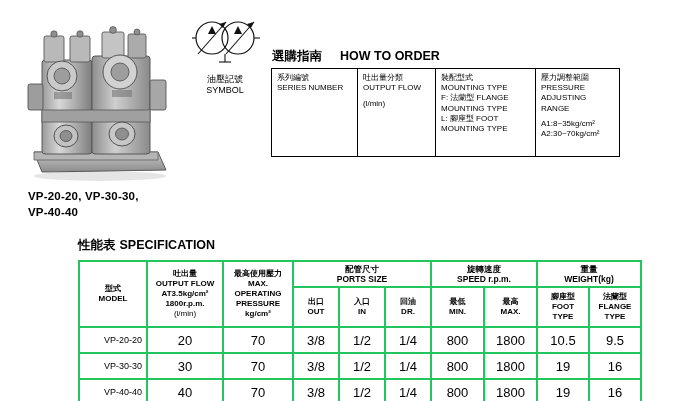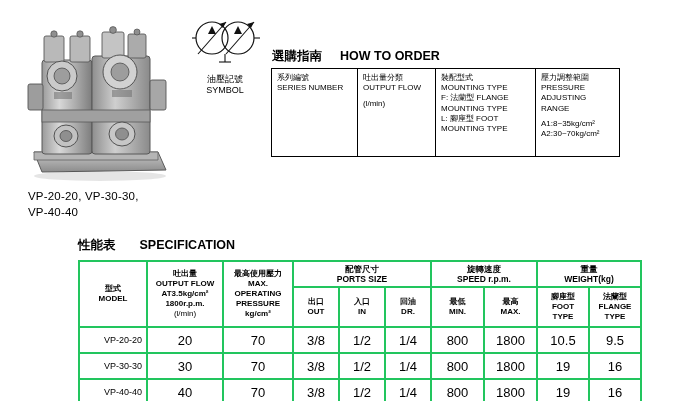--- a/index.html
+++ b/index.html
@@ -21,21 +21,21 @@
     left: 18px; top: 14px;
     width: 162px; height: 168px;
   }
   .pump-svg { display:block; }
 
   .product-caption {
     position: absolute;
     left: 28px; top: 188px;
     width: 210px;
     font-size: 11.5px;
-    font-weight: normal;
+    font-weight: bold;
     line-height: 16px;
     letter-spacing: 0.2px;
   }
 
   
   .symbol-block {
     position: absolute;
     left: 186px; top: 10px;
     width: 78px;
     text-align: center;
@@ -87,21 +87,21 @@
   .c4 { width: 84px; }
 
   
   .spec-title {
     position: absolute;
     left: 78px; top: 237px;
     font-size: 12.5px;
     font-weight: bold;
     white-space: nowrap;
   }
-  .spec-title .en { margin-left: 24px; }
+  .spec-title .en { margin-left: 4px; }
 
   .spec-table {
     position: absolute;
     left: 78px; top: 260px;
     border-collapse: collapse;
     table-layout: fixed;
     font-size: 8px;
   }
   .spec-table td, .spec-table th {
     border: 2px solid #22c55e;

